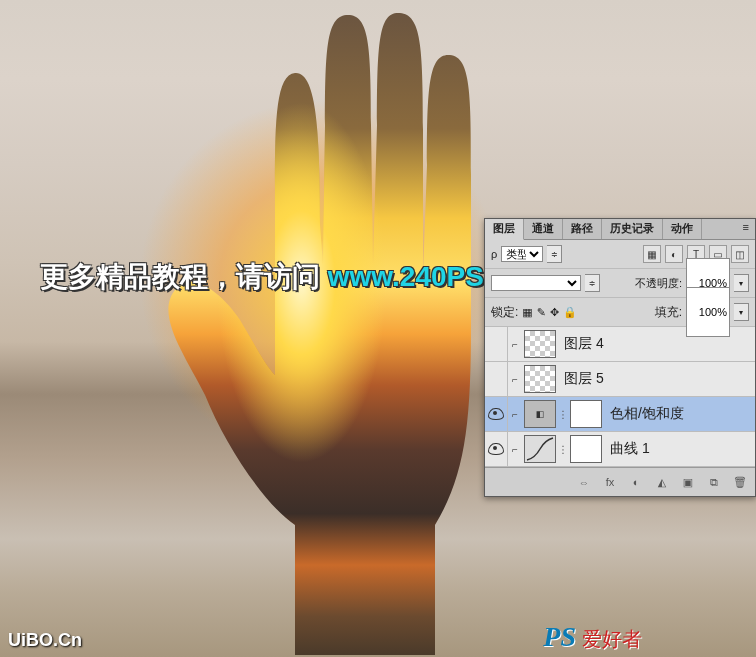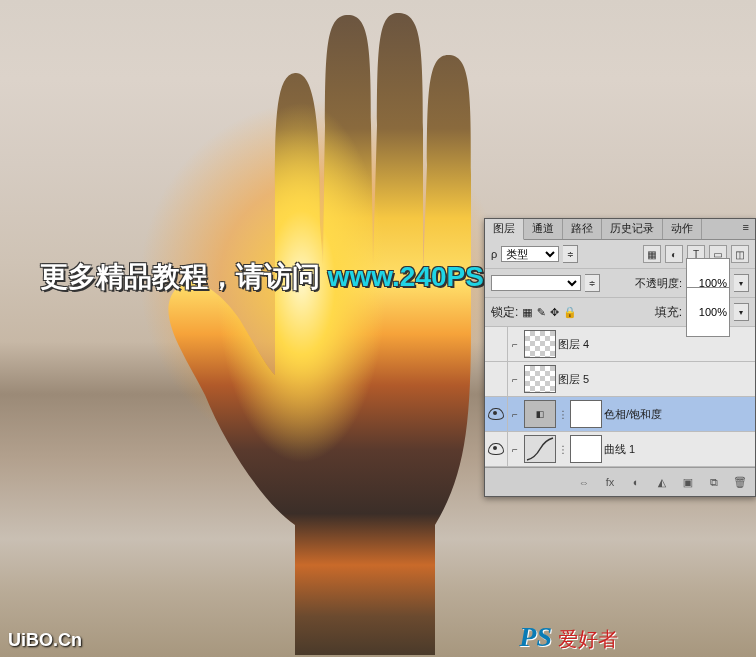--- a/index.html
+++ b/index.html
@@ -15,36 +15,36 @@
   .hand{position:absolute;left:165px;top:5px;width:360px;height:650px;}
   .hand svg{width:100%;height:100%;}
 
   
   .overlay-text{position:absolute;left:40px;top:258px;font-size:28px;font-weight:bold;color:#fff;
     text-shadow:2px 2px 0 #333,-1px -1px 0 #333,1px -1px 0 #333,-1px 1px 0 #333;white-space:nowrap;}
   .overlay-text .url{color:#1fd4e6;}
 
   .bottom-left{position:absolute;left:8px;bottom:6px;color:#fff;font-size:18px;font-weight:bold;
     text-shadow:1px 1px 2px #000;}
-  .bottom-right{position:absolute;right:138px;bottom:4px;display:flex;align-items:baseline;gap:6px;}
+  .bottom-right{position:absolute;right:114px;bottom:4px;display:flex;align-items:baseline;gap:6px;}
   .bottom-right .ps{font-family:Georgia,serif;font-style:italic;font-size:28px;font-weight:bold;
     color:#0a7bb5;text-shadow:1px 1px 0 #fff;}
   .bottom-right .cn{font-size:20px;color:#c22;text-shadow:1px 1px 0 #fff;}
 
   
   .panel{position:absolute;right:0;top:218px;width:270px;background:#d6d6d6;border:1px solid #5a5a5a;
     box-shadow:0 2px 6px rgba(0,0,0,0.4);font-size:12px;color:#222;}
   .tabs{display:flex;background:#c2c2c2;border-bottom:1px solid #8a8a8a;height:20px;}
-  .tab{padding:2px 8px;border-right:1px solid #9a9a9a;white-space:nowrap;font-size:11px;cursor:default;}
+  .tab{padding:2px 8px;border-right:1px solid #9a9a9a;white-space:nowrap;font-size:11px;cursor:default;font-weight:bold;}
   .tab.active{background:#d6d6d6;border-bottom:1px solid #d6d6d6;margin-bottom:-1px;}
   .tab.menu{margin-left:auto;border-right:none;padding:2px 6px;}
 
   .row{display:flex;align-items:center;padding:3px 6px;gap:4px;border-bottom:1px solid #bcbcbc;height:22px;}
   .row select, .row input[type=text]{font-size:11px;height:16px;border:1px solid #8a8a8a;background:#fff;}
-  .kind{width:58px;}
+  .kind{width:42px;}
   .row .spacer{flex:1;}
   .mini-ico{width:16px;height:16px;display:inline-flex;align-items:center;justify-content:center;
     border:1px solid #9a9a9a;background:#e4e4e4;font-size:10px;color:#333;}
   .opacity-row label{font-size:11px;}
   .pct{width:38px;text-align:right;padding:16px 2px;}
   .dd{width:14px;height:16px;border:1px solid #8a8a8a;border-left:none;background:#e8e8e8;
     display:inline-flex;align-items:center;justify-content:center;font-size:8px;}
 
   .layers{max-height:200px;}
   .layer{display:flex;align-items:center;border-bottom:1px solid #bcbcbc;height:34px;background:#e8e8e8;}
@@ -53,21 +53,21 @@
   .eye{width:14px;height:10px;border:1px solid #333;border-radius:60% 60% 60% 60%/90% 90% 40% 40%;position:relative;}
   .eye::after{content:"";position:absolute;left:4px;top:2px;width:4px;height:4px;background:#333;border-radius:50%;}
   .indent{width:14px;display:flex;align-items:center;justify-content:center;font-size:10px;color:#555;}
   .thumb{width:30px;height:26px;border:1px solid #666;background:#fff;margin:0 2px;position:relative;flex-shrink:0;}
   .thumb.checker{background:
     repeating-conic-gradient(#ccc 0 25%,#fff 0 50%) 0 0/10px 10px;}
   .thumb.adj{background:#bbb;display:flex;align-items:center;justify-content:center;font-size:9px;color:#333;}
   .thumb.mask{background:#fff;}
   .thumb.curve svg{width:100%;height:100%;}
   .link{width:10px;text-align:center;font-size:10px;color:#555;}
-  .lname{margin-left:0;font-size:11px;white-space:nowrap;}
+  .lname{margin-left:6px;font-size:14px;white-space:nowrap;}
 
   .panel-footer{display:flex;align-items:center;justify-content:flex-end;gap:8px;padding:4px 6px;
     background:#cfcfcf;border-top:1px solid #9a9a9a;height:20px;}
   .fico{width:18px;height:16px;display:flex;align-items:center;justify-content:center;color:#555;font-size:11px;cursor:default;}
 
   .lock-ico{font-size:11px;}
 </style>
 </head>
 <body>
 

